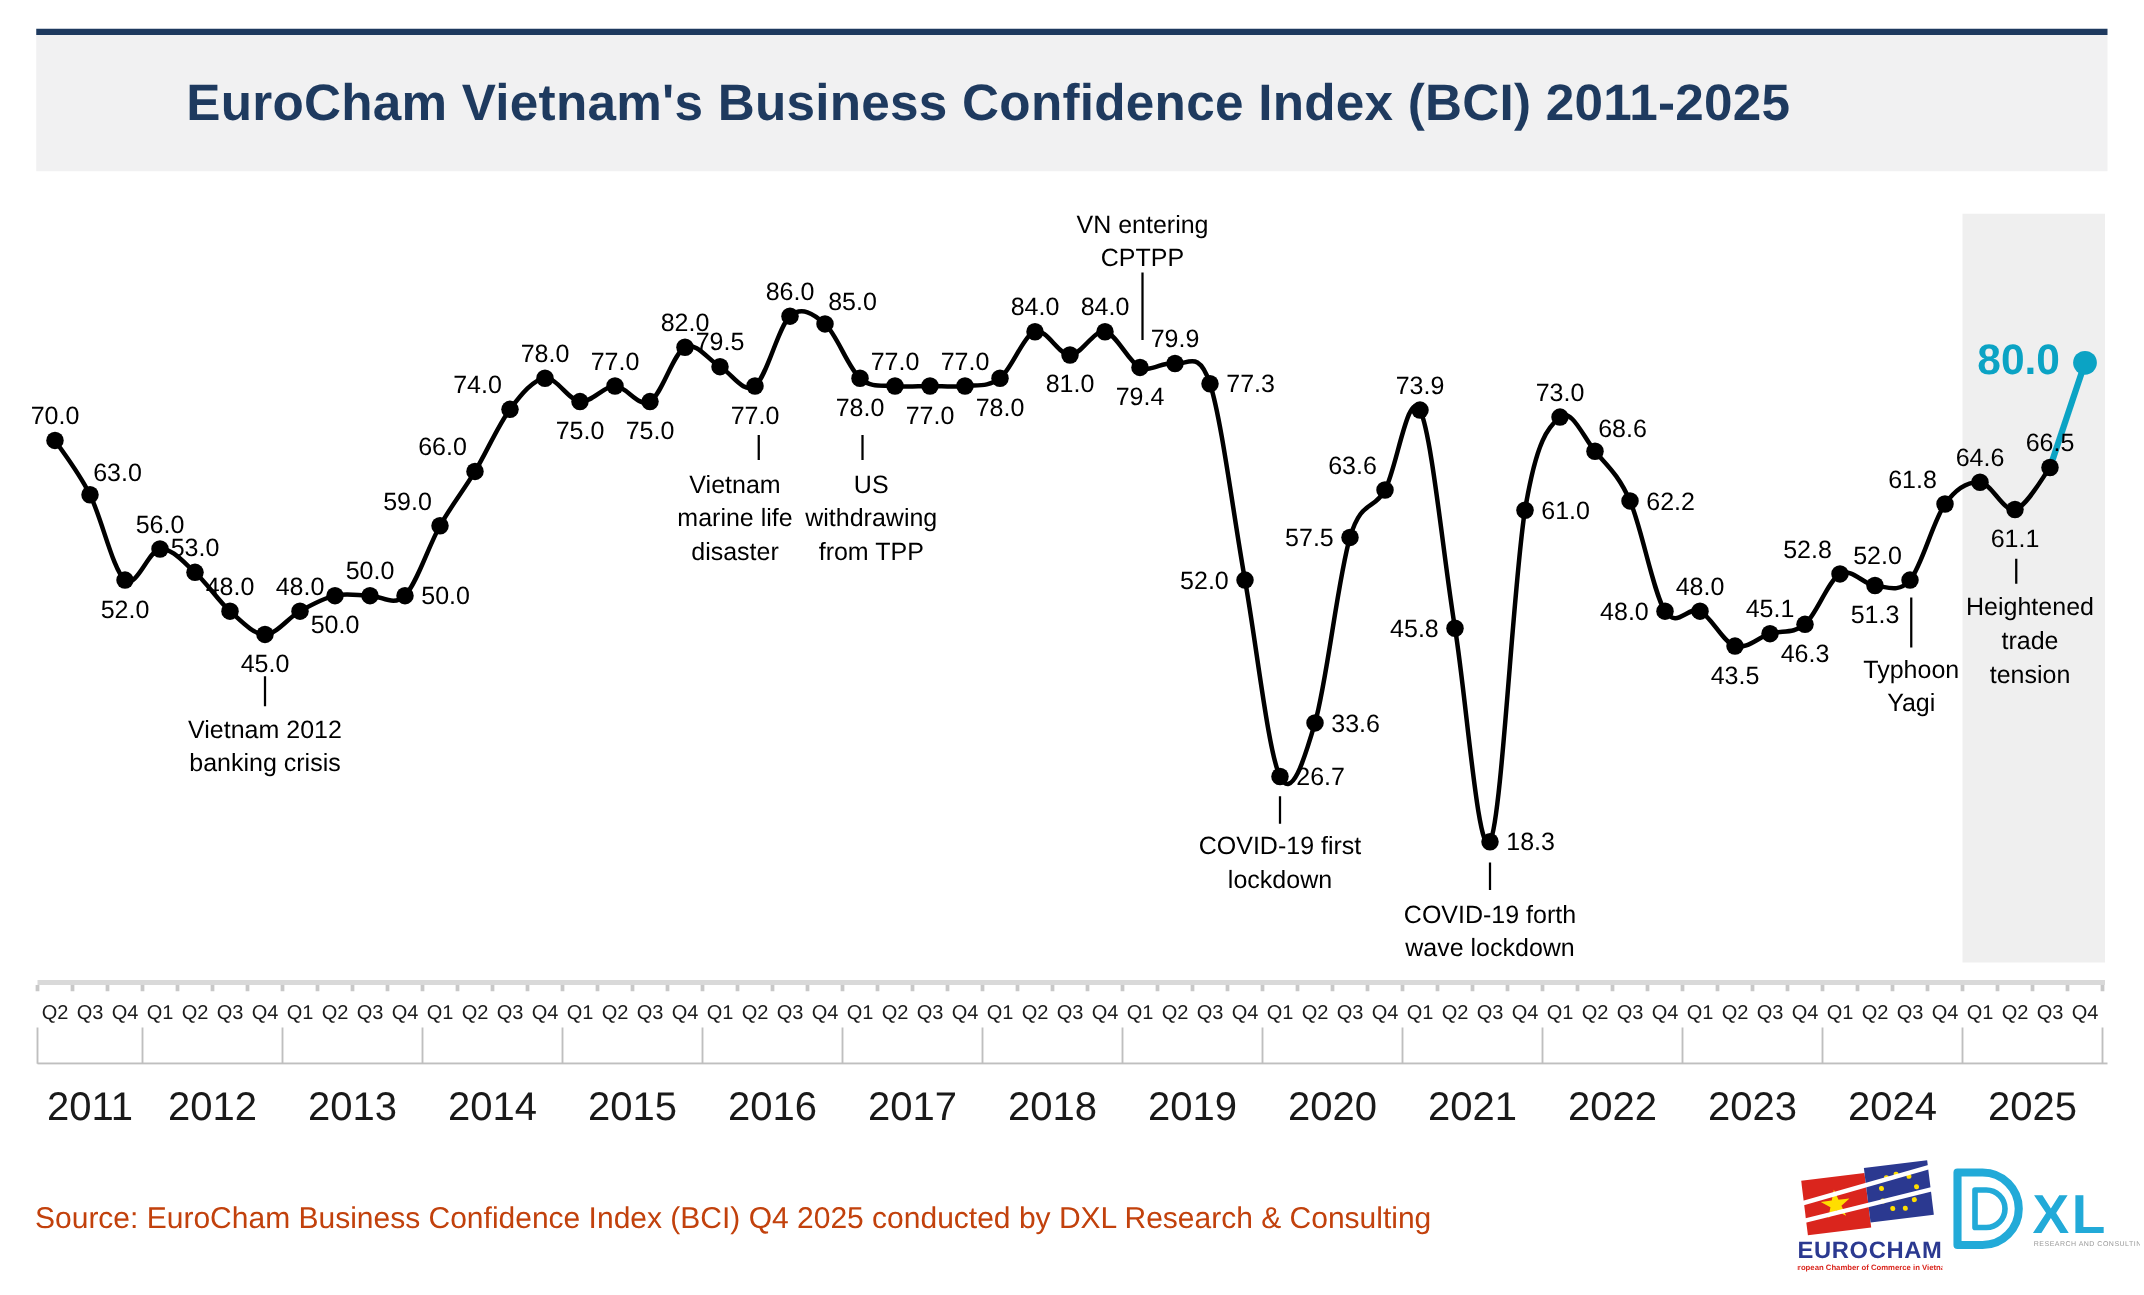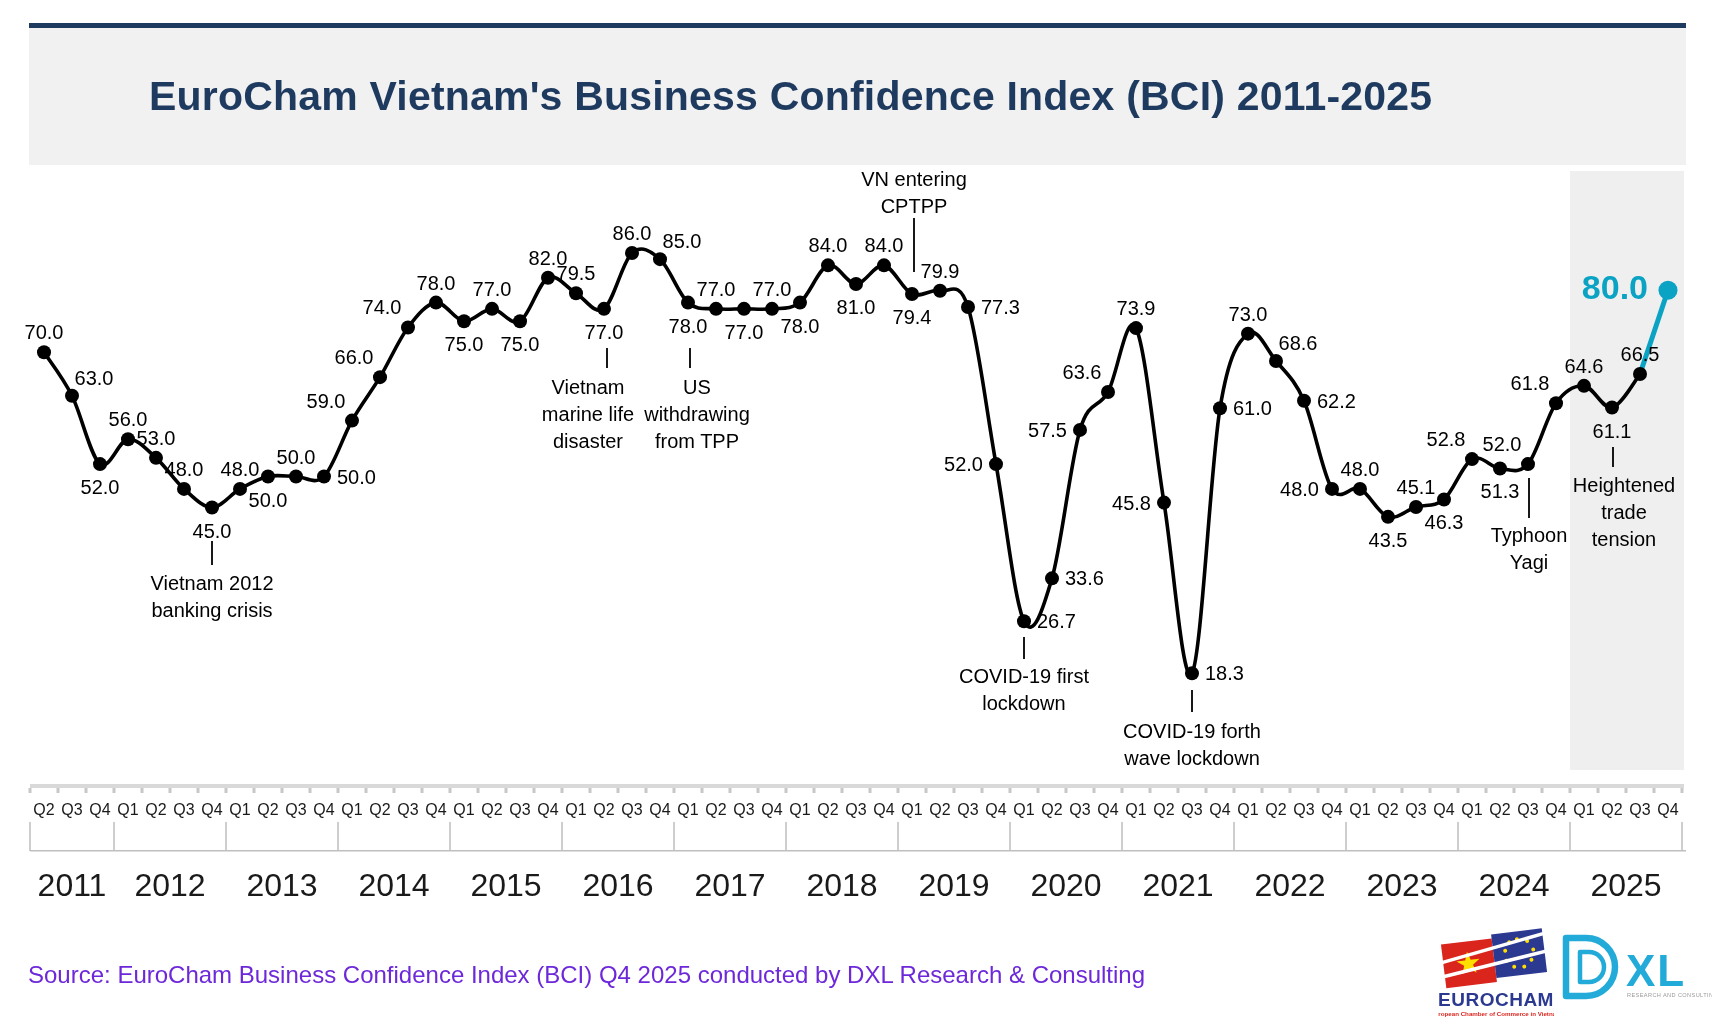--- a/index.html
+++ b/index.html
@@ -1,35 +1,35 @@
 <!DOCTYPE html>
 <html><head>
 <meta charset="utf-8">
 <style>
   html,body{margin:0;padding:0;background:#ffffff;}
   body{width:1715px;height:1036px;position:relative;overflow:hidden;
        font-family:"Liberation Sans","DejaVu Sans",sans-serif;}
   .page{position:absolute;inset:0;background:#ffffff;}
 
   .top-rule{position:absolute;left:29px;top:23px;width:1657px;height:5px;background:#1e3a5f;}
-  .title-band{position:absolute;left:29px;top:28px;width:1657px;height:137px;background:#f1f1f2;
+  .title-band{position:absolute;left:29px;top:28px;width:1657px;height:109px;background:#f1f1f2;
               display:flex;align-items:center;}
   .title-band h1{margin:0 0 0 120px;font-size:41px;font-weight:700;color:#1e3a5f;letter-spacing:0.2px;}
 
   #chart{position:absolute;left:0;top:0;}
 
   
   text{font-family:"Liberation Sans","DejaVu Sans",sans-serif;}
   .vlabel{font-size:20px;fill:#000000;}
   .vlabel-big{font-size:34px;font-weight:700;fill:#0ba3c4;}
   .qlabel{font-size:16px;fill:#1a1a1a;}
   .ylabel{font-size:32px;fill:#1a1a1a;}
   .ann{font-size:20px;fill:#000000;}
 
-  .source{position:absolute;left:28px;top:961px;font-size:24px;color:#6d28d9;}
+  .source{position:absolute;left:28px;top:961px;font-size:24px;color:#c2410c;}
 
   .logo-box{position:absolute;}
   #eurocham-logo{left:1438px;top:928px;}
   #dxl-logo{left:1552px;top:933px;}
 </style>
 </head>
 <body>
 
 <div class="page">
 

